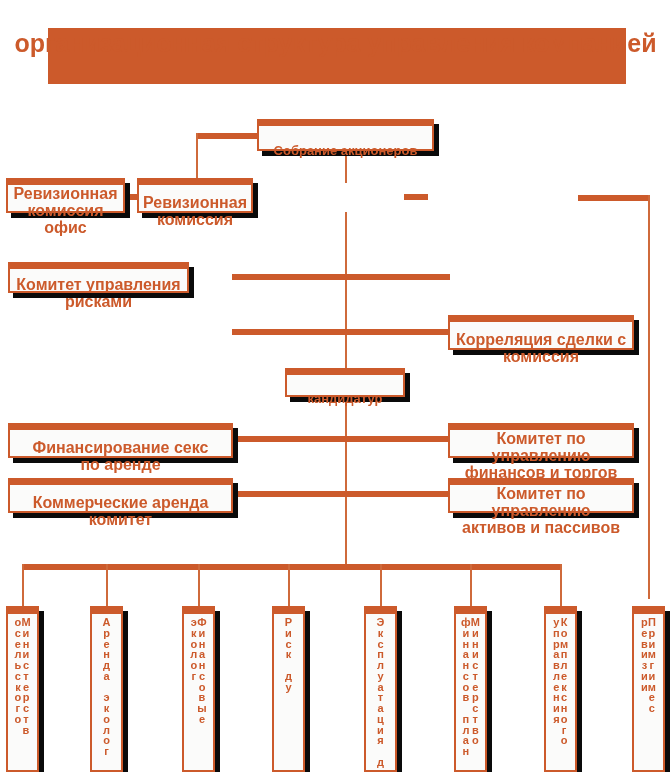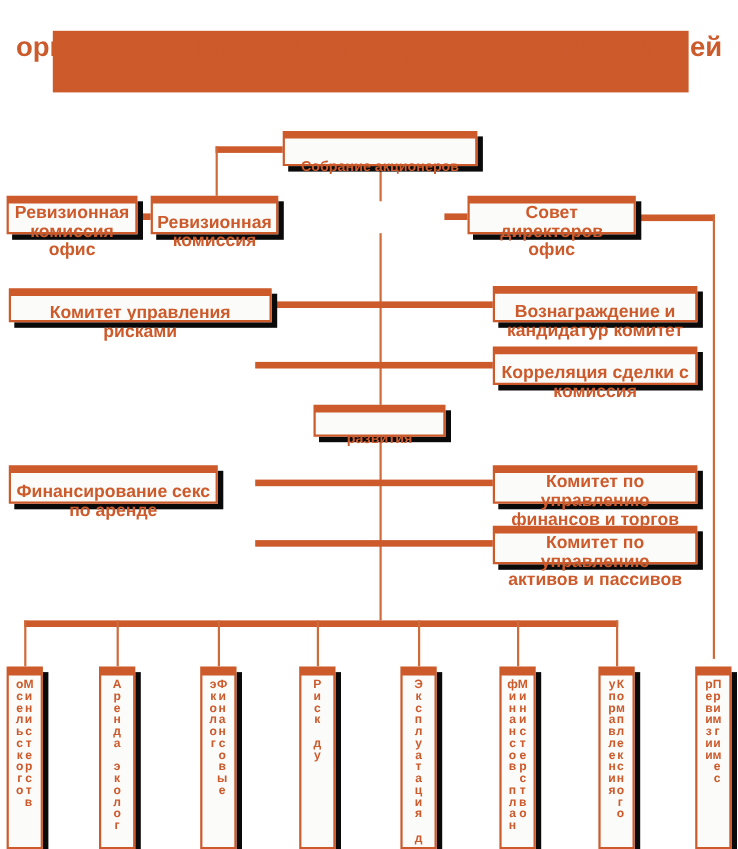--- a/index.html
+++ b/index.html
@@ -128,54 +128,50 @@
     <span class="cap">Ревизионная
 комиссия офис</span>
   </div>
 
   <div class="box band" style="left:137px;top:178px;width:116px;height:35px;">
     <span class="cap">Ревизионная
 комиссия</span>
   </div>
 
 
-  <div class="box band" style="left:425px;top:178px;width:153px;height:35px;">
-    <span class="cap">Совет директоров
-офис</span>
-  </div>
-
-  <div class="box band" style="left:8px;top:262px;width:239px;height:31px;">
+
+  <div class="box band" style="left:8px;top:262px;width:181px;height:31px;">
     <span class="cap">Комитет управления рисками</span>
   </div>
 
-  <div class="box band" style="left:448px;top:260px;width:186px;height:33px;">
-    <span class="cap">Вознаграждение и
-кандидатур комитет</span>
-  </div>
 
 
   <div class="box band" style="left:448px;top:315px;width:186px;height:35px;justify-content:center;">
     <span class="cap">Корреляция сделки с
 комиссия</span>
   </div>
 
   <div class="box band" style="left:285px;top:368px;width:120px;height:29px;font-size:13px;">
-    <span class="cap">развития</span>
-  </div>
-
-  <div class="box band" style="left:8px;top:423px;width:190px;height:35px;">
+    <span class="cap">кандидатур</span>
+  </div>
+
+  <div class="box band" style="left:8px;top:423px;width:225px;height:35px;">
     <span class="cap">Финансирование секс
 по аренде</span>
   </div>
 
   <div class="box band" style="left:448px;top:423px;width:186px;height:35px;">
     <span class="cap">Комитет по управлению
 финансов и торгов</span>
   </div>
 
+  <div class="box band" style="left:8px;top:478px;width:225px;height:35px;">
+    <span class="cap">Коммерческие аренда
+комитет</span>
+  </div>
 
   <div class="box band" style="left:448px;top:478px;width:186px;height:35px;">
     <span class="cap">Комитет по управлению
 активов и пассивов</span>
   </div>
 
   <div class="vbox" style="left:6px;top:606px;width:33px;height:166px;">
     <div class="vcol">
         <span>М</span>
         <span>и</span>

